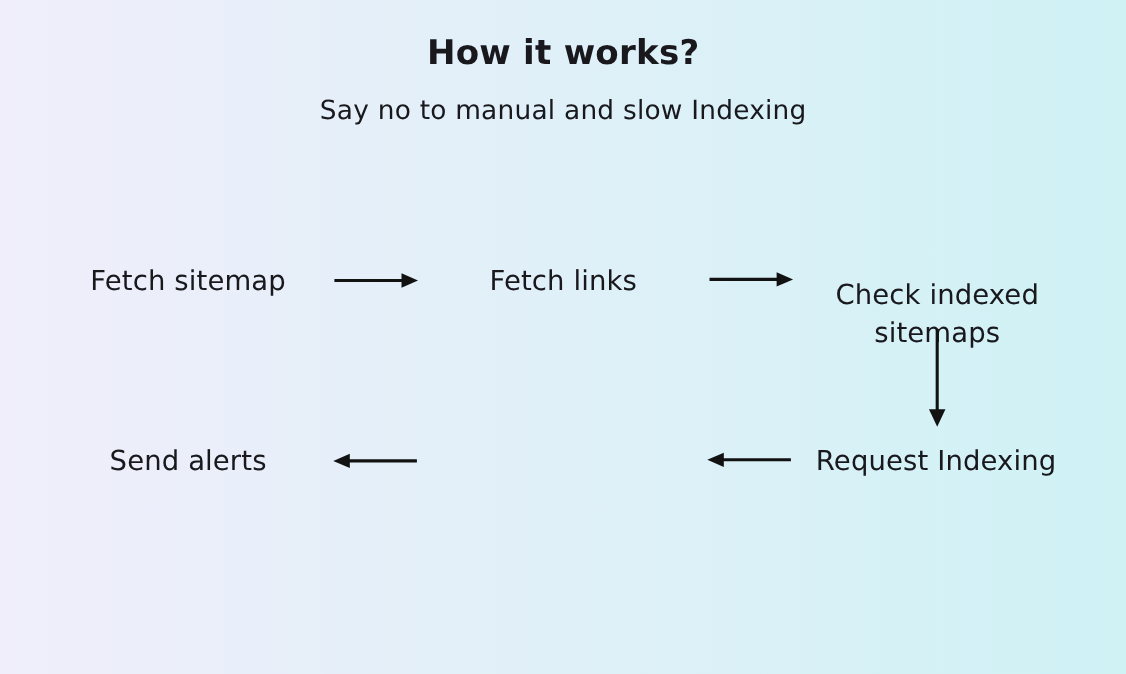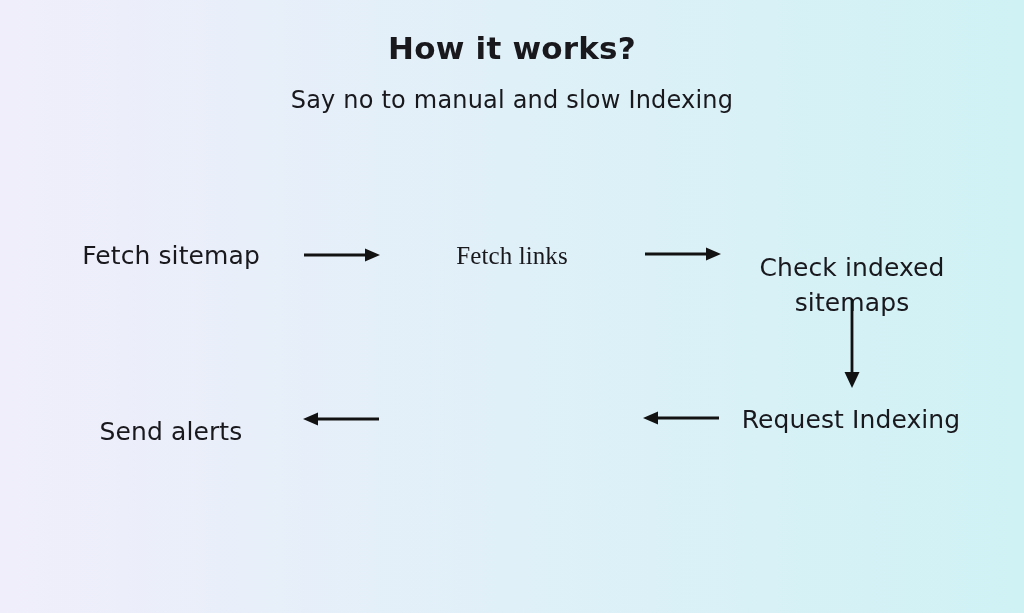--- a/index.html
+++ b/index.html
@@ -77,39 +77,39 @@
 
   <div class="node" style="left:171px; top:255px;">Fetch sitemap</div>
 
   <div class="arrow" style="left:342px; top:255px;">
     <svg width="78" height="16" viewBox="0 0 78 16" aria-hidden="true">
       <line x1="1" y1="8" x2="63" y2="8" stroke="currentColor" stroke-width="2.8"></line>
       <polygon points="62,1.5 77,8 62,14.5" fill="currentColor"></polygon>
     </svg>
   </div>
 
-  <div class="node" style="left:512px; top:255px;font-family:Liberation Serif, serif;">Fetch links</div>
+  <div class="node" style="left:512px; top:255px;">Fetch links</div>
 
   <div class="arrow" style="left:683px; top:254px;">
     <svg width="78" height="16" viewBox="0 0 78 16" aria-hidden="true">
       <line x1="1" y1="8" x2="63" y2="8" stroke="currentColor" stroke-width="2.8"></line>
       <polygon points="62,1.5 77,8 62,14.5" fill="currentColor"></polygon>
     </svg>
   </div>
 
   <div class="node wrap" style="left:852px; top:253px;">Check indexed sitemaps</div>
 
   <div class="arrow" style="left:852px; top:344px;">
     <svg width="18" height="92" viewBox="0 0 18 92" aria-hidden="true">
       <line x1="9" y1="1" x2="9" y2="76" stroke="currentColor" stroke-width="2.8"></line>
       <polygon points="1.5,74 16.5,74 9,90" fill="currentColor"></polygon>
     </svg>
   </div>
 
-  <div class="node" style="left:171px; top:419px;margin-top:12px;">Send alerts</div>
+  <div class="node" style="left:171px; top:419px;">Send alerts</div>
 
   <div class="arrow" style="left:341px; top:419px;">
     <svg width="78" height="16" viewBox="0 0 78 16" aria-hidden="true">
       <line x1="15" y1="8" x2="77" y2="8" stroke="currentColor" stroke-width="2.8"></line>
       <polygon points="16,1.5 1,8 16,14.5" fill="currentColor"></polygon>
     </svg>
   </div>
 
 
   <div class="arrow" style="left:681px; top:418px;">

